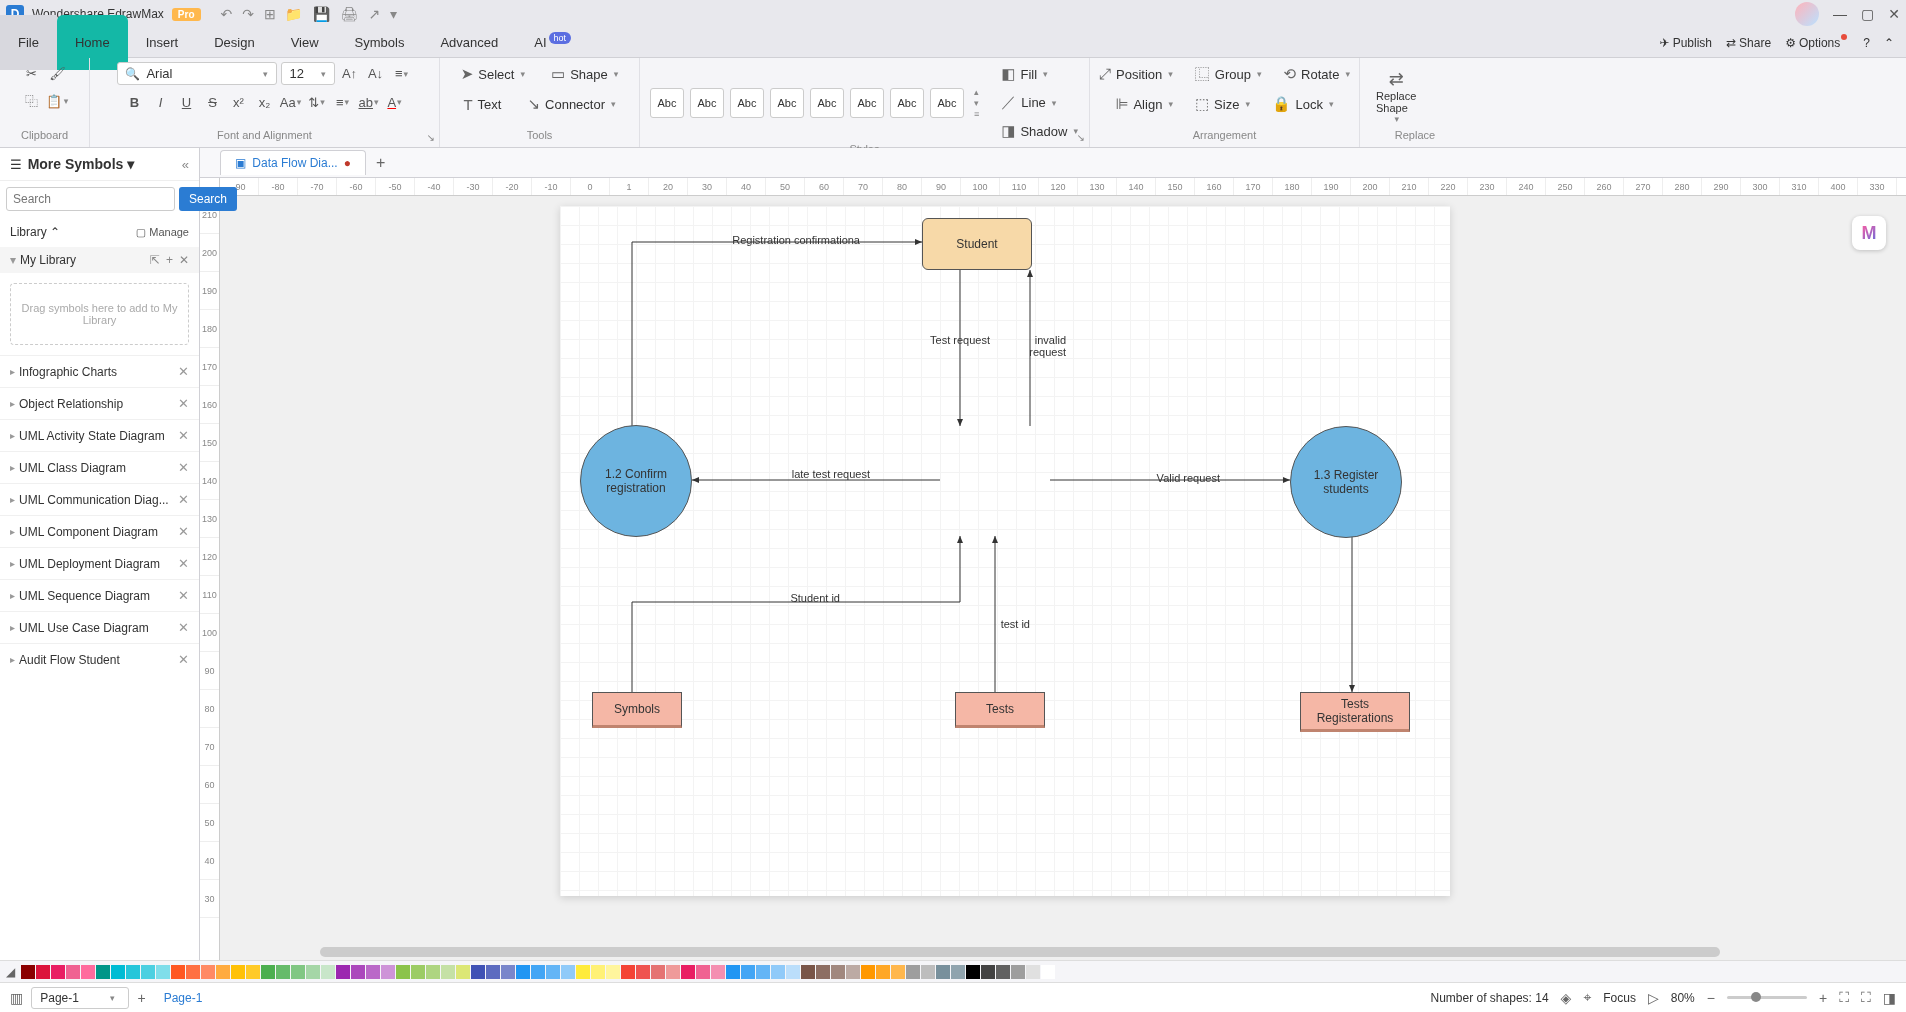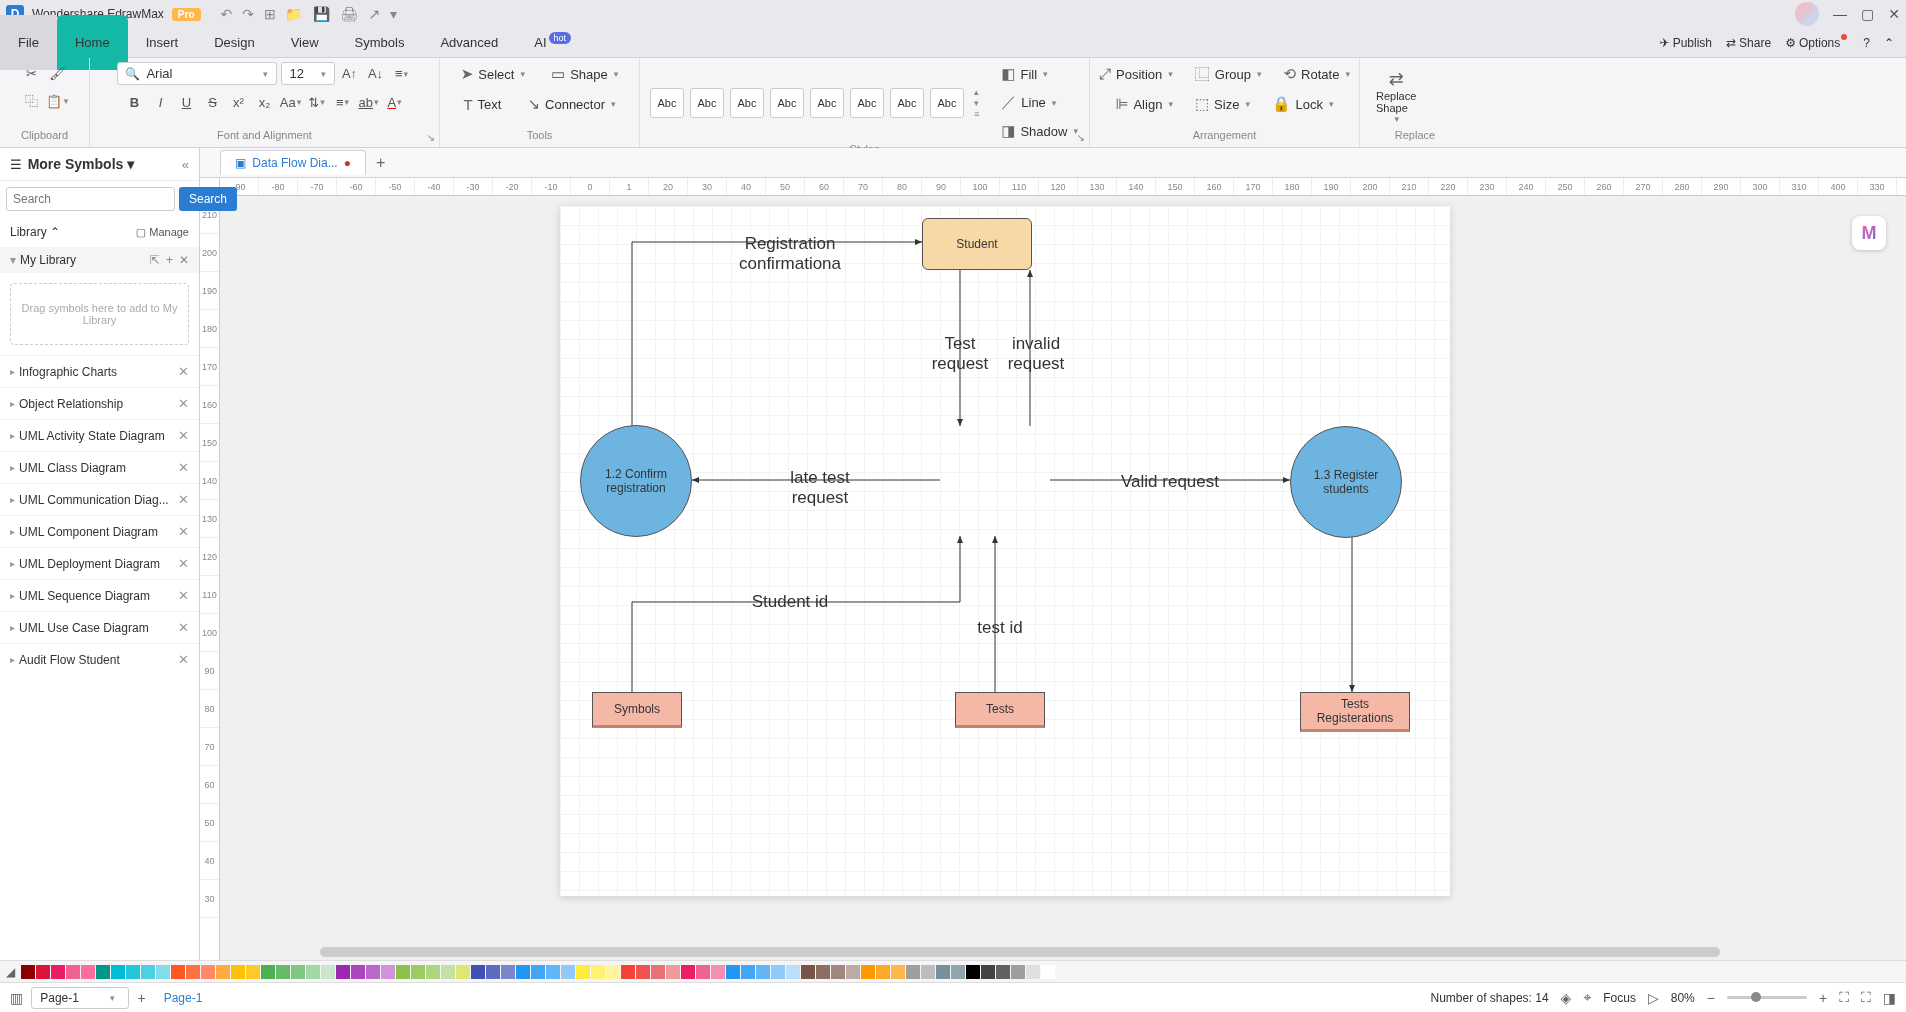--- a/index.html
+++ b/index.html
@@ -88,21 +88,21 @@
   background-image:linear-gradient(#f3f3f3 1px,transparent 1px),linear-gradient(90deg,#f3f3f3 1px,transparent 1px);
   background-size:19px 19px;}
 .watermark { position:absolute; right:20px; top:20px; width:34px; height:34px; border-radius:8px; background:#fff; box-shadow:0 1px 4px rgba(0,0,0,0.2); display:flex; align-items:center; justify-content:center;}
 .watermark .wm { font-weight:bold; font-size:18px; background:linear-gradient(135deg,#ff5ca0,#5b6ee1); -webkit-background-clip:text; color:transparent;}
 
 
 .dshape { position:absolute; display:flex; align-items:center; justify-content:center; text-align:center; font-size:12px; }
 .rect-ent { background:#f7d9a8; border:1px solid #555; border-radius:6px; }
 .rect-ds { background:#f5b7a6; border:1px solid #555; border-bottom:3px solid #c0846f;}
 .circ { background:#6db4e0; border:1px solid #555; border-radius:50%; }
-.dlabel { position:absolute; font-size:17px; background:transparent; text-align:center; pointer-events:none;}
+.dlabel { position:absolute; font-size:11px; background:transparent; text-align:right; pointer-events:none;}
 svg.conn { position:absolute; top:0; left:0; width:100%; height:100%; pointer-events:none; }
 
 
 .hscroll { position:absolute; left:20px; right:0; bottom:0; height:16px; background:#f0f0f0; }
 .hscroll .thumb { position:absolute; left:100px; width:1400px; top:3px; height:10px; background:#ccc; border-radius:5px;}
 
 
 .palette-bar { height:22px; background:#f5f5f8; display:flex; align-items:center; padding:0 6px; gap:1px; border-top:1px solid #ddd;}
 .palette-bar .pick { width:14px; height:14px; cursor:pointer; font-size:12px; color:#666; display:flex; align-items:center;}
 .swatch { width:14px; height:14px; cursor:pointer; }

